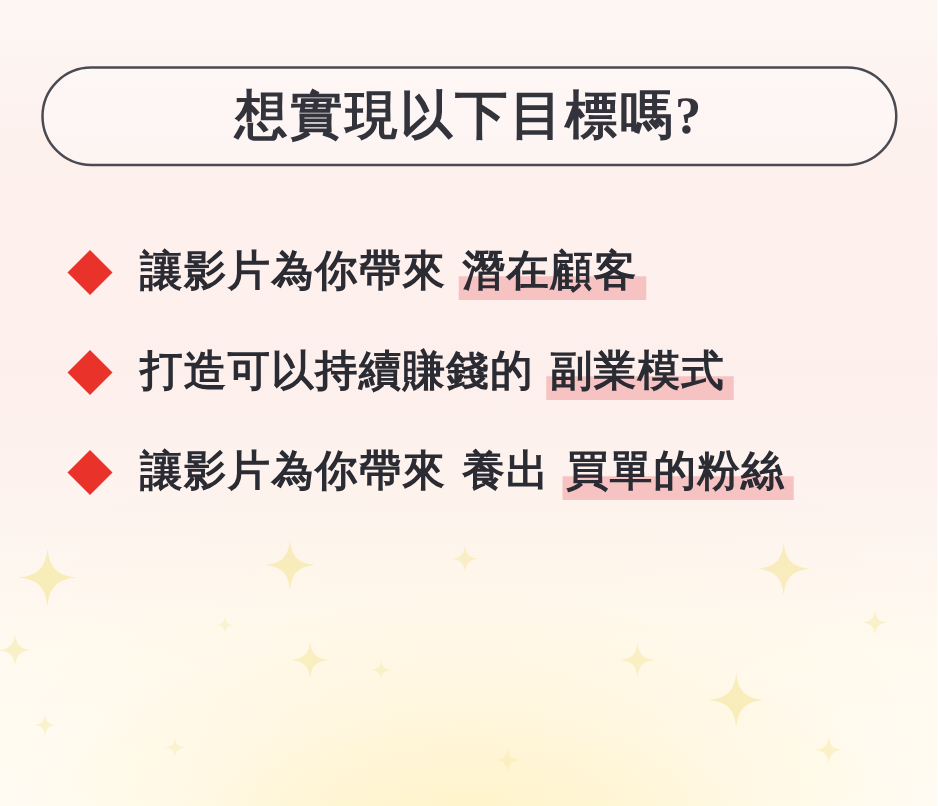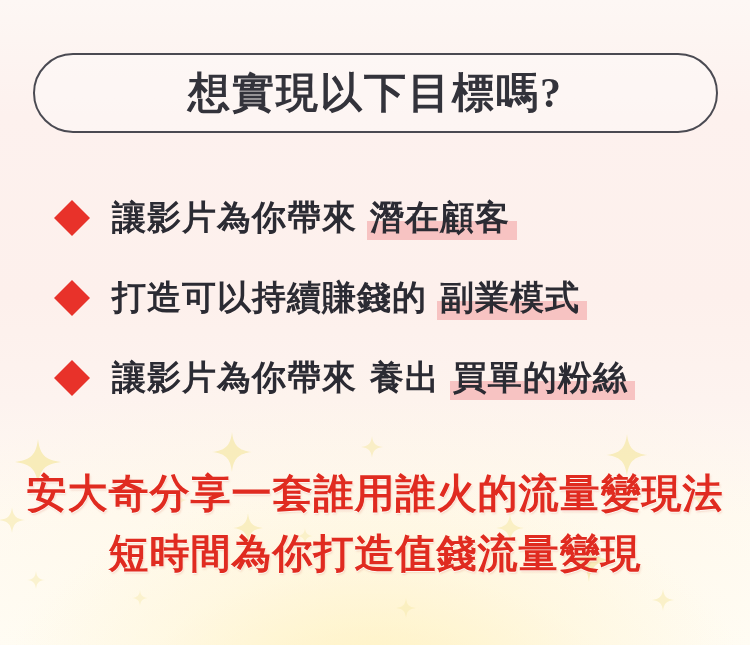--- a/index.html
+++ b/index.html
@@ -248,18 +248,14 @@
         <polygon points="20,2 38,20 20,38 2,20" fill="#e8322a"></polygon>
       </svg>
       <div class="bullet-text">
         <span class="plain">讓影片為你帶來 養出</span>
         <span class="hl">買單的粉絲</span>
       </div>
     </div>
 
   </div>
 
-  <div class="redblock">
-    <div class="redline redline-1">安大奇分享一套誰用誰火的流量變現法</div>
-    <div class="redline redline-2">短時間為你打造值錢流量變現</div>
-  </div>
 
 </div>
 
 </body></html>

